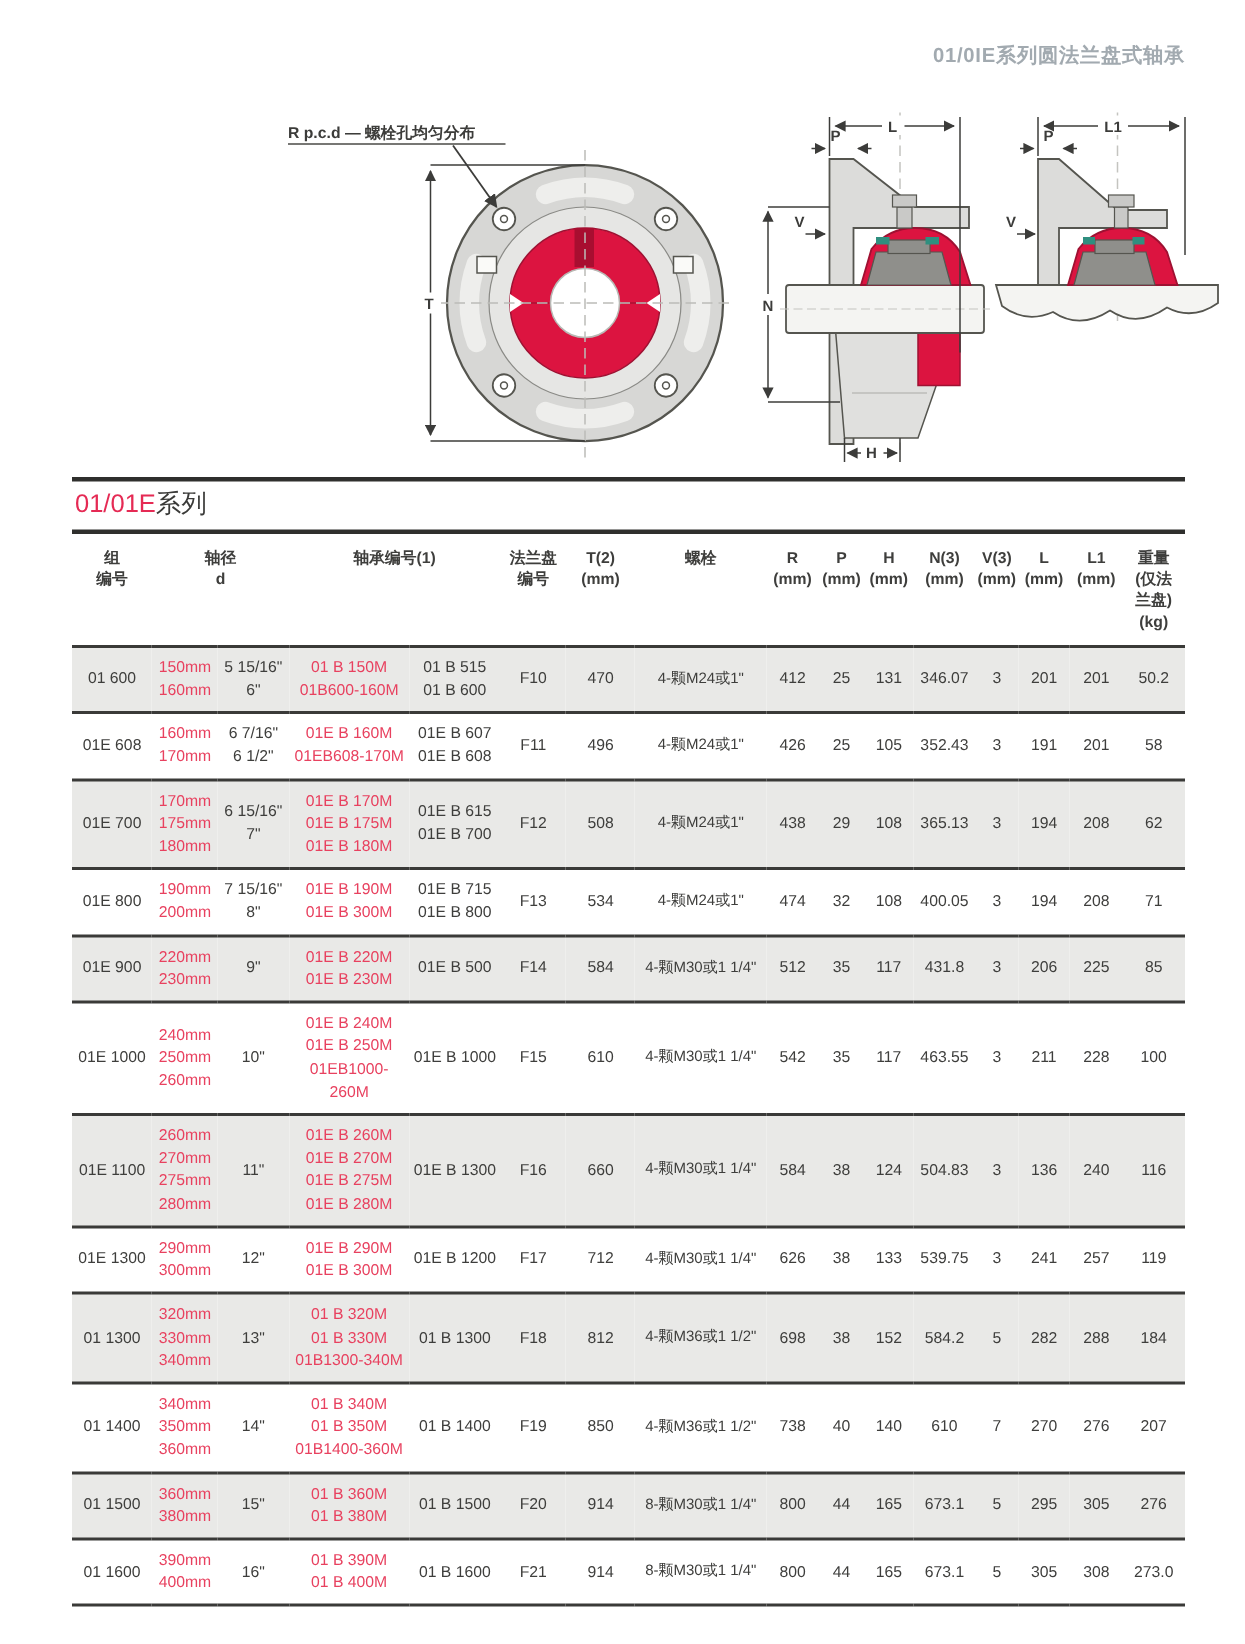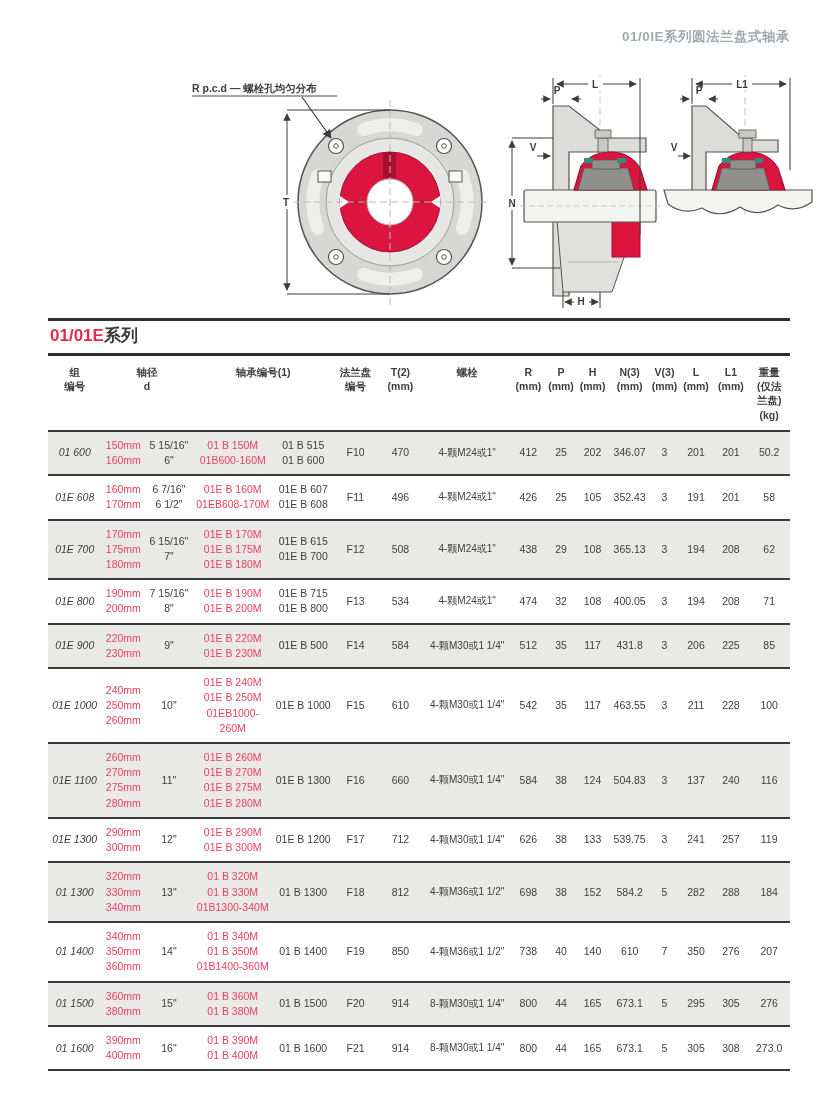--- a/index.html
+++ b/index.html
@@ -7,31 +7,31 @@
         font-family:"Liberation Sans","DejaVu Sans",sans-serif;color:#3e3e3c;}
   
   .page-header{position:absolute;top:28px;right:40px;font-size:13.5px;font-weight:bold;
         color:#a2aab0;letter-spacing:.5px;z-index:2;}
   
   #drawing{position:absolute;top:0;left:0;pointer-events:none;}
   #drawing text{font-family:"Liberation Sans","DejaVu Sans",sans-serif;font-weight:bold;fill:#3c3c3a;}
   
   .content{position:absolute;top:318px;left:48px;width:742px;}
   .section-title{border-top:3px solid #2f2f2d;border-bottom:3px solid #2f2f2d;
-        padding:3px 2px 6px;font-size:17px;font-weight:bold;color:#3a3a38;}
+        padding:3px 2px 6px;font-size:17px;font-weight:normal;color:#3a3a38;}
   .section-title .red{color:#e52a54;}
   table{width:100%;border-collapse:collapse;table-layout:fixed;font-size:10.5px;color:#3e3e3c;}
   thead th{font-weight:bold;vertical-align:top;text-align:center;padding:9px 1px 8px;
         white-space:pre-line;line-height:1.35;border-bottom:2.5px solid #3a3a38;font-size:10.5px;}
   tbody td{padding:6px 1px;text-align:center;vertical-align:middle;white-space:pre-line;line-height:1.45;}
   tbody tr{border-bottom:2.5px solid #3a3a38;}
   tbody tr.shaded{background:#e9e9e7;}
   td.col-d_mm, td.col-bearing_m{color:#e8415f;}
   td.col-bolt{white-space:nowrap;font-size:10px;}
-  td.col-group{white-space:nowrap;font-style:italic;}
+  td.col-group{white-space:nowrap;}
 </style>
 </head>
 <body>
 
 <div id="page">
 
   <div class="page-header">01/0IE系列圆法兰盘式轴承</div>
 
   <svg id="drawing" width="830" height="320" viewBox="0 0 830 320">
     <defs>
@@ -236,21 +236,21 @@
 6"</td>
             <td class="col-bearing_m">01 B 150M
 01B600-160M</td>
             <td class="col-bearing">01 B 515
 01 B 600</td>
             <td class="col-flange">F10</td>
             <td class="col-t">470</td>
             <td class="col-bolt">4-颗M24或1"</td>
             <td class="col-r">412</td>
             <td class="col-p">25</td>
-            <td class="col-h">202</td>
+            <td class="col-h">131</td>
             <td class="col-n">346.07</td>
             <td class="col-v">3</td>
             <td class="col-l">201</td>
             <td class="col-l1">201</td>
             <td class="col-weight">50.2</td>
           </tr>
           <tr>
             <td class="col-group">01E 608</td>
             <td class="col-d_mm">160mm
 170mm</td>
@@ -296,21 +296,21 @@
             <td class="col-l1">208</td>
             <td class="col-weight">62</td>
           </tr>
           <tr>
             <td class="col-group">01E 800</td>
             <td class="col-d_mm">190mm
 200mm</td>
             <td class="col-d_in">7 15/16"
 8"</td>
             <td class="col-bearing_m">01E B 190M
-01E B 200M</td>
+01E B 300M</td>
             <td class="col-bearing">01E B 715
 01E B 800</td>
             <td class="col-flange">F13</td>
             <td class="col-t">534</td>
             <td class="col-bolt">4-颗M24或1"</td>
             <td class="col-r">474</td>
             <td class="col-p">32</td>
             <td class="col-h">108</td>
             <td class="col-n">400.05</td>
             <td class="col-v">3</td>
@@ -373,21 +373,21 @@
 01E B 280M</td>
             <td class="col-bearing">01E B 1300</td>
             <td class="col-flange">F16</td>
             <td class="col-t">660</td>
             <td class="col-bolt">4-颗M30或1 1/4"</td>
             <td class="col-r">584</td>
             <td class="col-p">38</td>
             <td class="col-h">124</td>
             <td class="col-n">504.83</td>
             <td class="col-v">3</td>
-            <td class="col-l">137</td>
+            <td class="col-l">136</td>
             <td class="col-l1">240</td>
             <td class="col-weight">116</td>
           </tr>
           <tr>
             <td class="col-group">01E 1300</td>
             <td class="col-d_mm">290mm
 300mm</td>
             <td class="col-d_in">12"</td>
             <td class="col-bearing_m">01E B 290M
 01E B 300M</td>
@@ -437,21 +437,21 @@
 01B1400-360M</td>
             <td class="col-bearing">01 B 1400</td>
             <td class="col-flange">F19</td>
             <td class="col-t">850</td>
             <td class="col-bolt">4-颗M36或1 1/2"</td>
             <td class="col-r">738</td>
             <td class="col-p">40</td>
             <td class="col-h">140</td>
             <td class="col-n">610</td>
             <td class="col-v">7</td>
-            <td class="col-l">350</td>
+            <td class="col-l">270</td>
             <td class="col-l1">276</td>
             <td class="col-weight">207</td>
           </tr>
           <tr class="shaded">
             <td class="col-group">01 1500</td>
             <td class="col-d_mm">360mm
 380mm</td>
             <td class="col-d_in">15"</td>
             <td class="col-bearing_m">01 B 360M
 01 B 380M</td>

